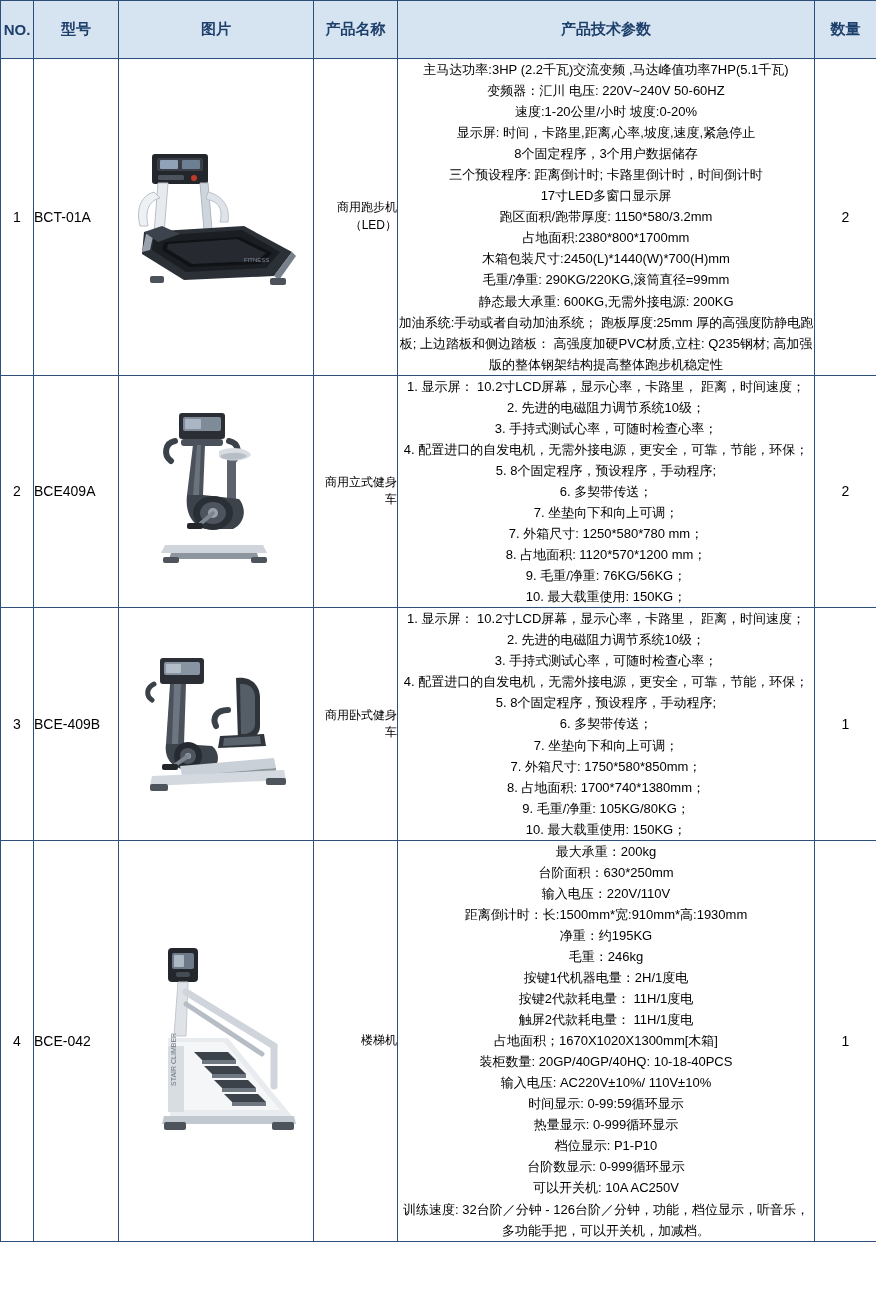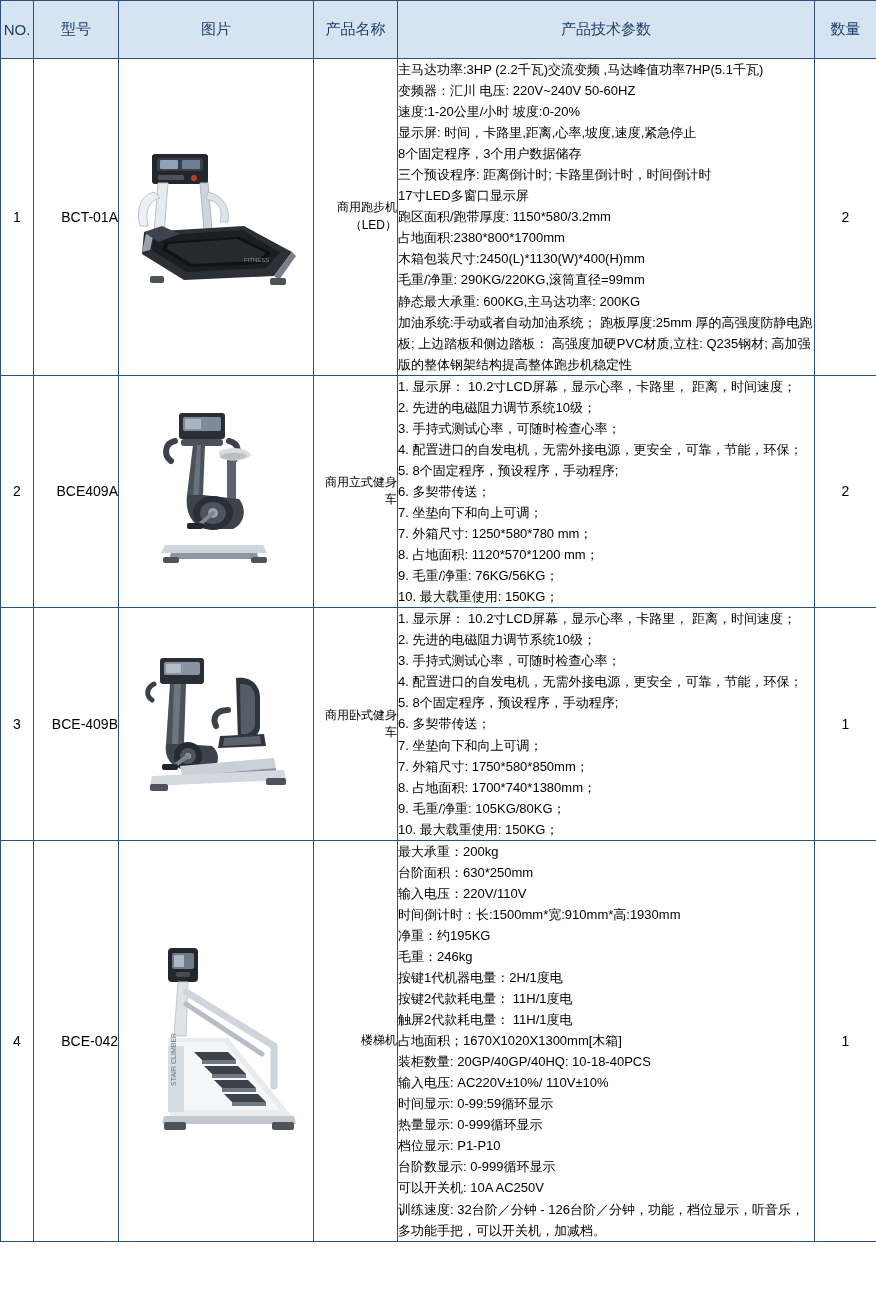--- a/index.html
+++ b/index.html
@@ -19,39 +19,39 @@
   }
   table.product-table th,
   table.product-table td {
     border: 1px solid #2c4f7c;
     vertical-align: middle;
     padding: 0;
   }
   thead th {
     background: #d6e3f0;
     color: #1d3f6b;
-    font-weight: normal;
+    font-weight: bold;
     font-size: 15px;
     height: 58px;
     text-align: center;
     vertical-align: middle;
   }
   col.c-no    { width: 33px; }
   col.c-model { width: 85px; }
   col.c-image { width: 195px; }
   col.c-name  { width: 84px; }
   col.c-spec  { width: 417px; }
   col.c-qty   { width: 62px; }
 
   td.cell-no, td.cell-qty {
     text-align: center;
     font-size: 14px;
   }
   td.cell-model {
-    text-align: right;
+    text-align: left;
     font-size: 14px;
     padding: 0 2px;
     margin-top: 40px;
   }
   td.cell-name {
     text-align: right;
     font-size: 12px;
     line-height: 1.45;
     padding: 0 4px;
   }
@@ -61,20 +61,21 @@
     padding: 6px 0;
   }
   td.cell-spec {
     font-size: 13px;
     line-height: 1.62;
     padding: 8px 8px 8px 7px;
     vertical-align: middle;
   }
   td.cell-spec .spec-line {
     white-space: normal;
+    text-align: center;
   }
   .img-box {
     display: inline-block;
     position: relative;
   }
 
   
   svg.equip { display: block; }
 </style>
 </head>
@@ -144,23 +145,23 @@
       <td class="cell-spec">
         <div class="spec-line">主马达功率:3HP (2.2千瓦)交流变频 ,马达峰值功率7HP(5.1千瓦)</div>
         <div class="spec-line">变频器：汇川  电压: 220V~240V 50-60HZ</div>
         <div class="spec-line">速度:1-20公里/小时   坡度:0-20%</div>
         <div class="spec-line">显示屏: 时间，卡路里,距离,心率,坡度,速度,紧急停止</div>
         <div class="spec-line">8个固定程序，3个用户数据储存</div>
         <div class="spec-line">三个预设程序: 距离倒计时; 卡路里倒计时，时间倒计时</div>
         <div class="spec-line">17寸LED多窗口显示屏</div>
         <div class="spec-line">跑区面积/跑带厚度: 1150*580/3.2mm</div>
         <div class="spec-line">占地面积:2380*800*1700mm</div>
-        <div class="spec-line">木箱包装尺寸:2450(L)*1130(W)*400(H)mm</div>
+        <div class="spec-line">木箱包装尺寸:2450(L)*1440(W)*700(H)mm</div>
         <div class="spec-line">毛重/净重: 290KG/220KG,滚筒直径=99mm</div>
-        <div class="spec-line">静态最大承重: 600KG,主马达功率: 200KG</div>
+        <div class="spec-line">静态最大承重: 600KG,无需外接电源: 200KG</div>
         <div class="spec-line">加油系统:手动或者自动加油系统； 跑板厚度:25mm 厚的高强度防静电跑板; 上边踏板和侧边踏板： 高强度加硬PVC材质,立柱: Q235钢材; 高加强版的整体钢架结构提高整体跑步机稳定性</div>
       </td>
       <td class="cell-qty">2</td>
     </tr>
 
     <tr>
       <td class="cell-no">2</td>
       <td class="cell-model">BCE409A</td>
       <td class="cell-image">
         <span class="img-box">
@@ -312,21 +313,21 @@
             <rect x="40" y="188" width="22" height="8" rx="2" fill="#4e545c"></rect>
             <rect x="148" y="188" width="22" height="8" rx="2" fill="#4e545c"></rect>
           </svg>
         </span>
       </td>
       <td class="cell-name">楼梯机</td>
       <td class="cell-spec">
         <div class="spec-line">最大承重：200kg</div>
         <div class="spec-line">台阶面积：630*250mm</div>
         <div class="spec-line">输入电压：220V/110V</div>
-        <div class="spec-line">时间倒计时：长:1500mm*宽:910mm*高:1930mm</div>
+        <div class="spec-line">距离倒计时：长:1500mm*宽:910mm*高:1930mm</div>
         <div class="spec-line">净重：约195KG</div>
         <div class="spec-line">毛重：246kg</div>
         <div class="spec-line">按键1代机器电量：2H/1度电</div>
         <div class="spec-line">按键2代款耗电量： 11H/1度电</div>
         <div class="spec-line">触屏2代款耗电量： 11H/1度电</div>
         <div class="spec-line">占地面积；1670X1020X1300mm[木箱]</div>
         <div class="spec-line">装柜数量: 20GP/40GP/40HQ: 10-18-40PCS</div>
         <div class="spec-line">输入电压: AC220V±10%/ 110V±10%</div>
         <div class="spec-line">时间显示: 0-99:59循环显示</div>
         <div class="spec-line">热量显示: 0-999循环显示</div>

